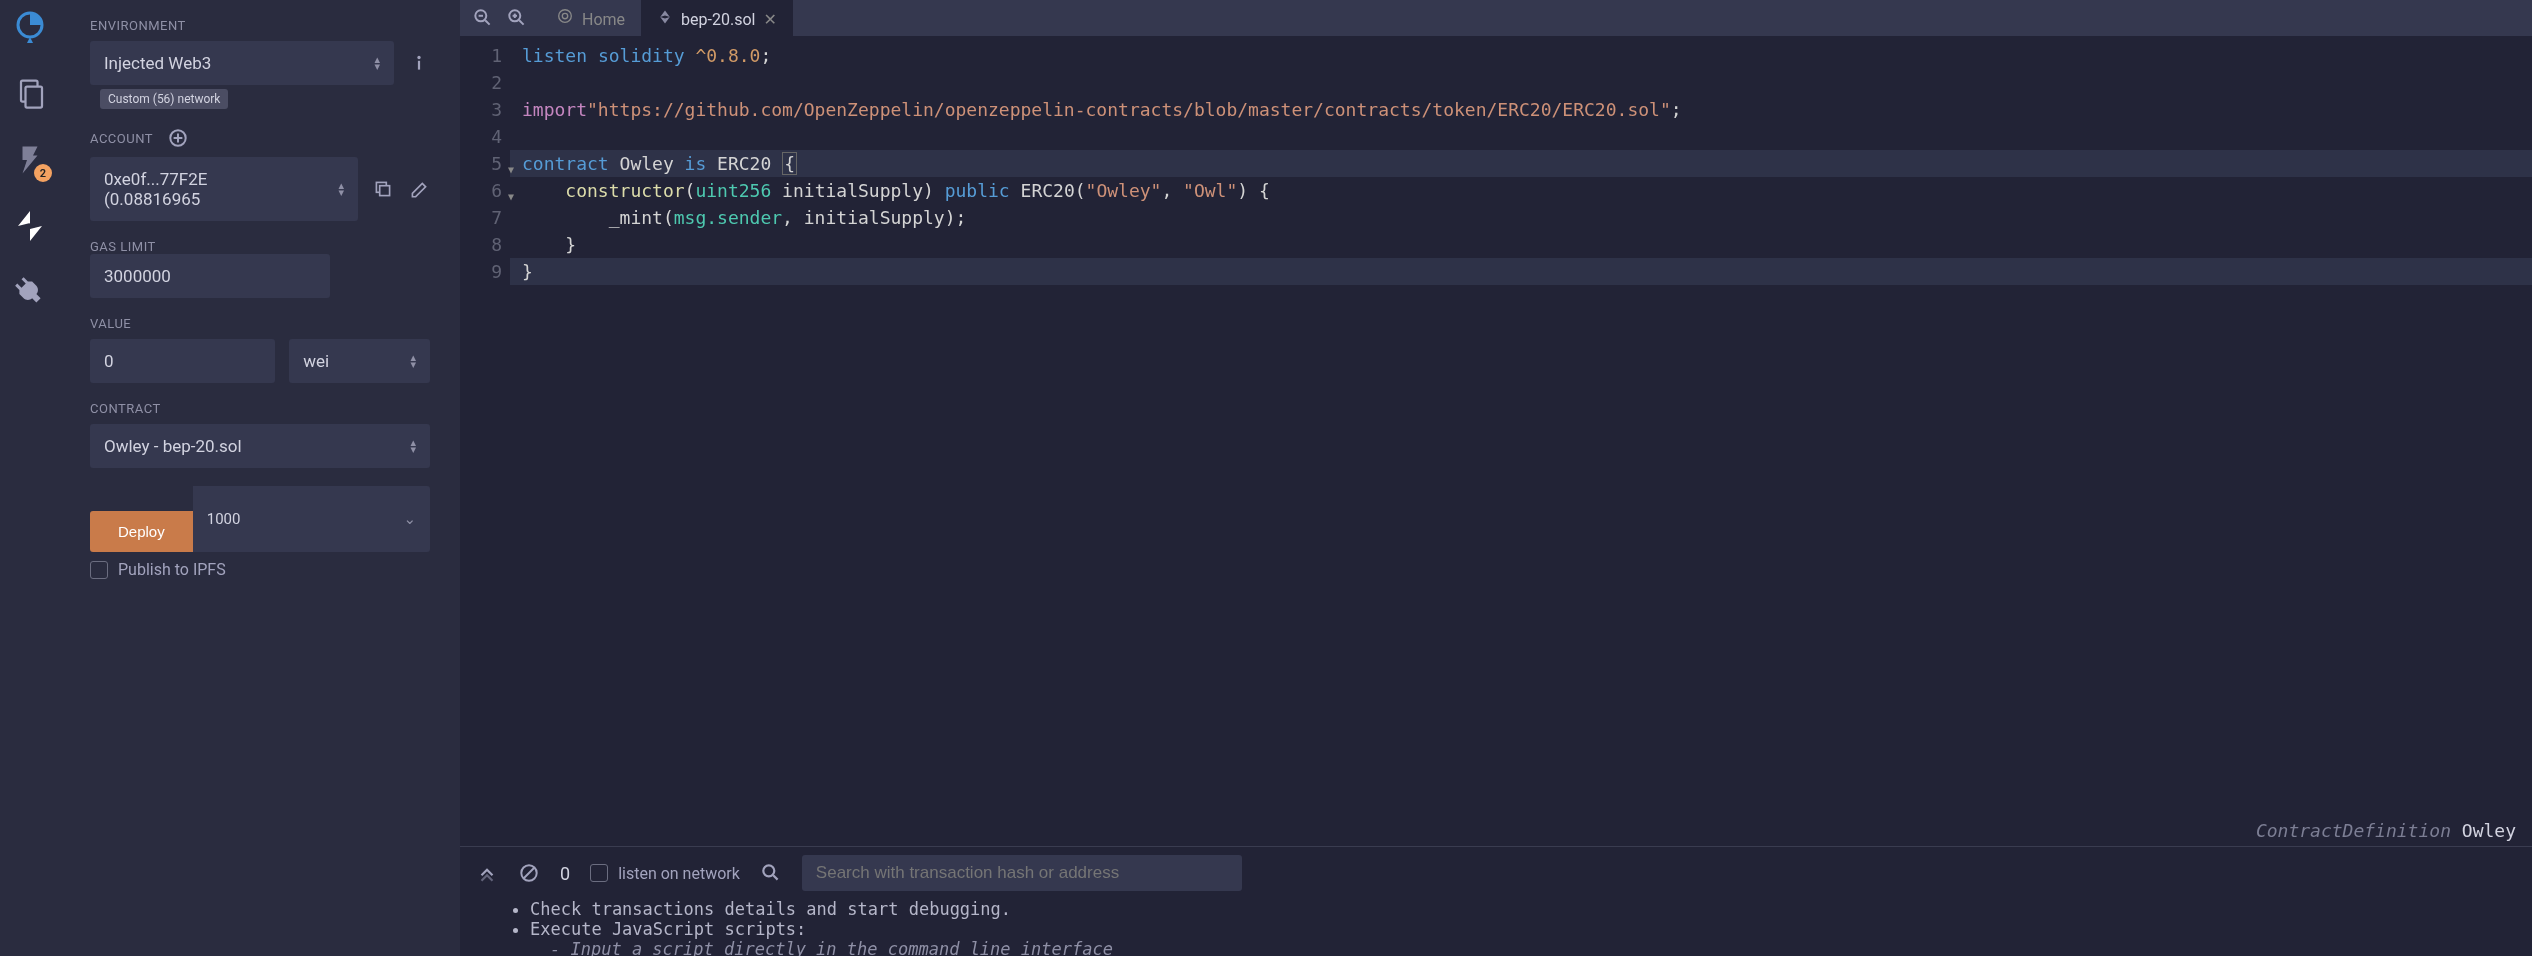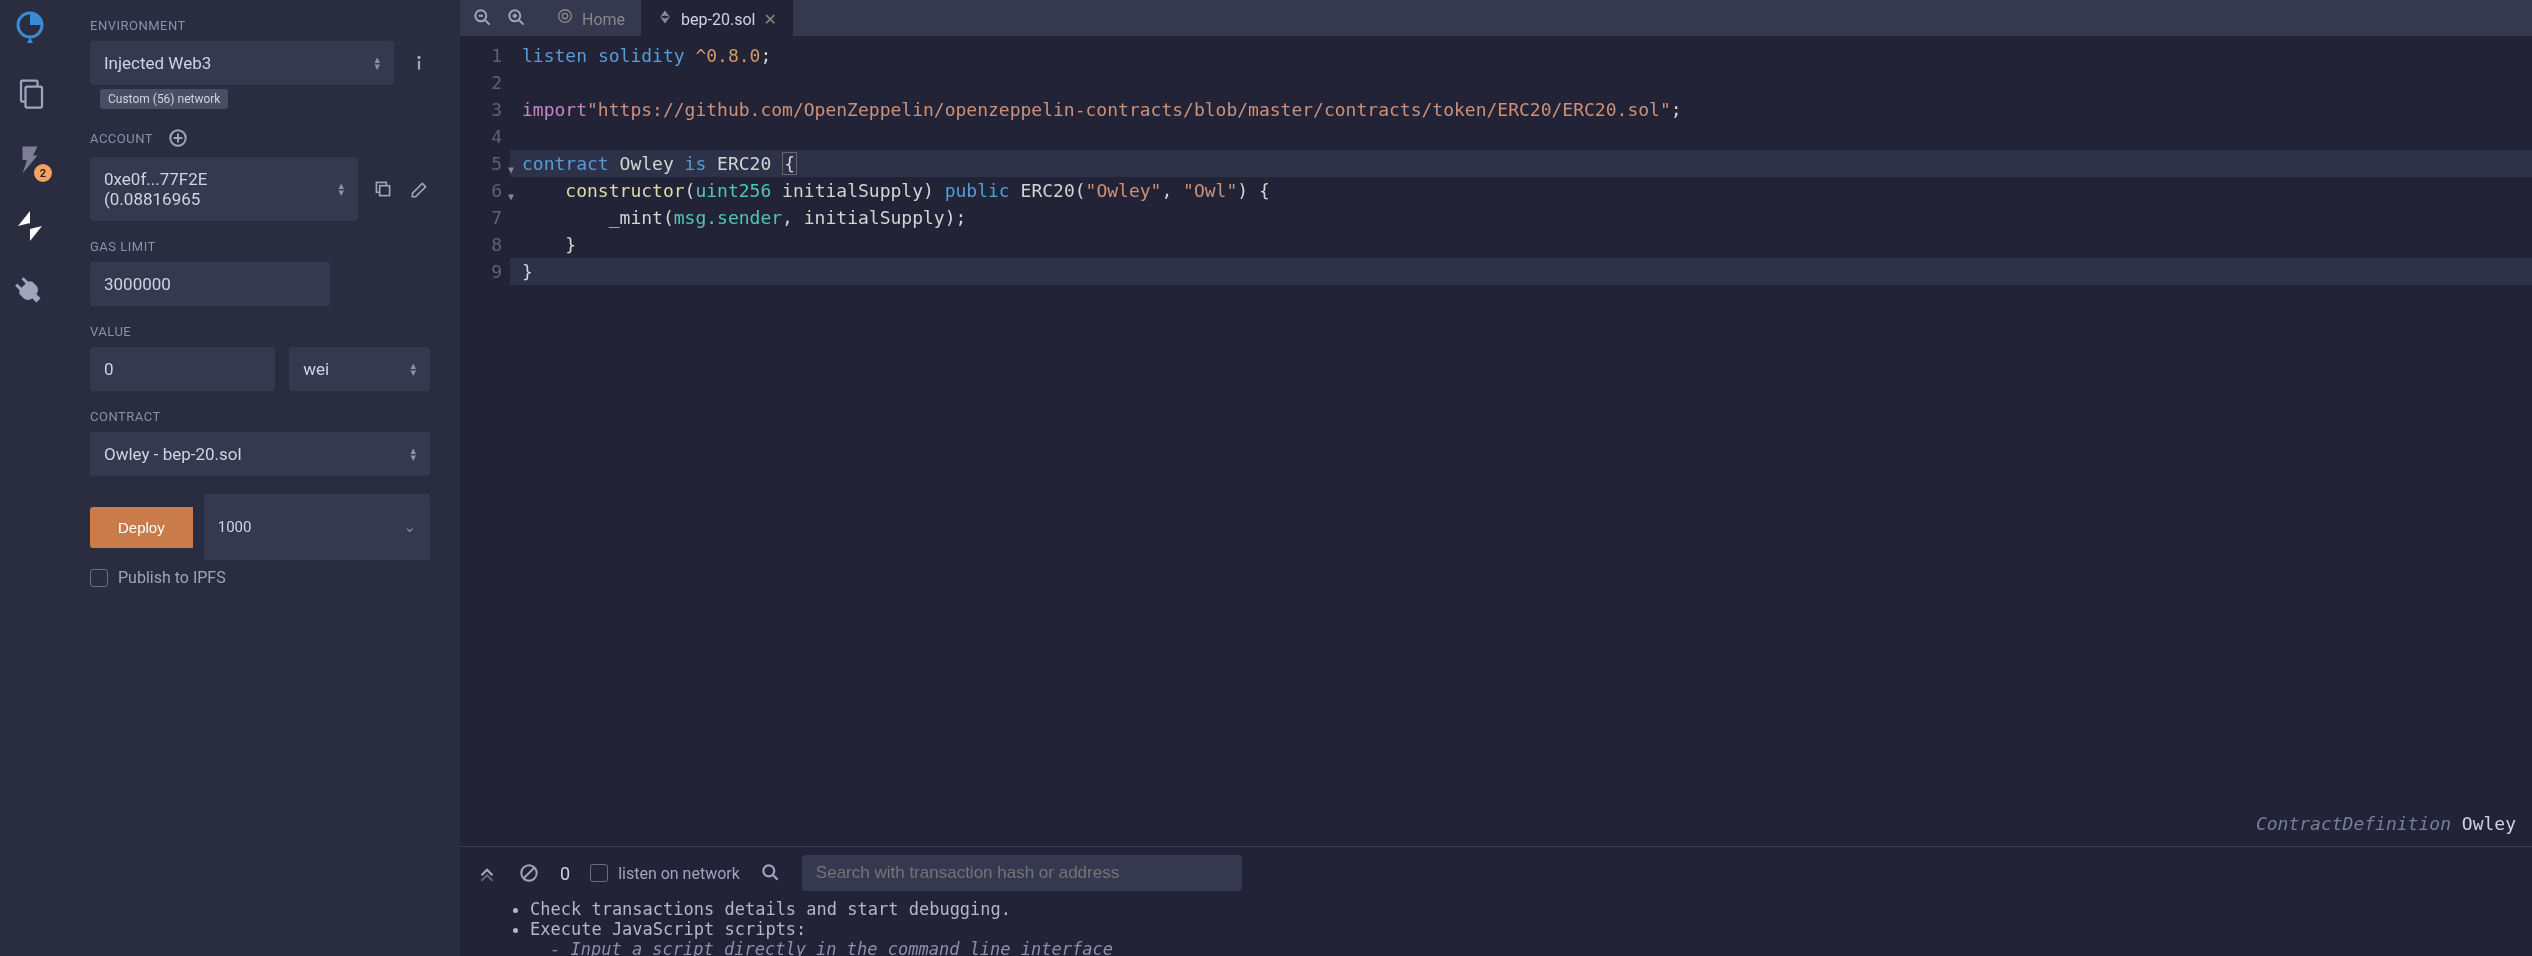--- a/index.html
+++ b/index.html
@@ -12,21 +12,21 @@
 .side-panel { width:400px; background:#2A2C3F; padding:18px 30px; display:flex; flex-direction:column; gap:18px; }
 .panel-header { display:flex; justify-content:space-between; align-items:center; }
 .panel-title { color:#eee; font-size:22px; font-weight:600; letter-spacing:0.5px; }
 .label { font-size:13px; color:#8f90a6; letter-spacing:0.5px; }
 .row { display:flex; align-items:center; gap:14px; }
 .select-box, .input-box { background:#35384F; color:#d2d3e0; border:none; padding:12px 14px; border-radius:3px; font-size:17px; display:flex; align-items:center; justify-content:space-between; }
 .select-box { position:relative; }
 .caret { font-size:11px; color:#8f90a6; display:flex; flex-direction:column; line-height:7px; }
 .pill { background:#4b4d63; color:#d2d3e0; font-size:12px; padding:3px 8px; border-radius:3px; display:inline-block; width:fit-content; margin-top:4px; margin-left:10px; }
 .icon-sm { width:22px; color:#a2a3bd; display:flex; align-items:center; justify-content:center; }
-.deploy-row { display:flex; gap:11px; align-items:center; }
+.deploy-row { display:flex; gap:0; align-items:flex-end; }
 .deploy-btn { background:#C97B4A; color:#fff; border:none; padding:12px 28px; font-size:15px; border-radius:3px 0 0 3px; }
 .param-box { background:#35384F; color:#d2d3e0; border:none; padding:24px 14px; font-size:15px; flex:1; border-radius:0 3px 3px 0; display:flex; justify-content:space-between; align-items:center; }
 .check-row { display:flex; align-items:center; gap:10px; margin-top:8px; }
 .checkbox { width:18px; height:18px; border:1px solid #6b6d80; border-radius:3px; }
 .main { flex:1; display:flex; flex-direction:column; }
 .toolbar { height:36px; background:#35384F; display:flex; align-items:center; }
 .tool-icons { display:flex; gap:12px; padding:0 12px; align-items:center; }
 .tab { padding:12px 16px; display:flex; align-items:flex-end; gap:8px; color:#b5b6c9; font-size:16px; }
 .tab.home { color:#888; }
 .tab.active { background:#222336; color:#d2d3e0; border-top:2px solid transparent; }
@@ -36,21 +36,21 @@
 .gutter .fold { font-size:10px; position:absolute; margin-left:6px; margin-top:6px; color:#888; }
 .code { flex:1; padding:6px 0 0 12px; line-height:27px; white-space:pre; }
 .hl { background:#2e3248; display:block; margin-left:-12px; padding-left:12px; width:calc(100% + 12px); }
 .kw { color:#569cd6; }
 .type { color:#4ec9b0; }
 .str { color:#ce9178; }
 .num { color:#d19a66; }
 .fn { color:#c586c0; }
 .id { color:#dcdcaa; }
 .plain { color:#d4d4d4; }
-.breadcrumb { position:absolute; bottom:12px; right:16px; font-style:italic; color:#7c7e94; font-size:18px; }
+.breadcrumb { position:absolute; bottom:5px; right:16px; font-style:italic; color:#7c7e94; font-size:18px; }
 .breadcrumb .name { font-style:normal; color:#d2d3e0; }
 .terminal { height:110px; border-top:1px solid #3a3c50; background:#222336; display:flex; flex-direction:column; }
 .term-bar { display:flex; align-items:center; gap:20px; padding:8px 16px; }
 .term-search { background:#35384F; border:none; color:#8f90a6; padding:8px 14px; font-size:17px; width:440px; border-radius:3px; }
 .term-body { padding:0 40px; font-family:'SF Mono',Monaco,Consolas,monospace; font-size:17px; color:#b5b6c9; }
 .term-body ul { list-style:disc; padding-left:30px; }
 .term-body .sub { font-style:italic; color:#8f90a6; padding-left:50px; }
 svg { width:100%; height:100%; }
 </style>
 </head>
@@ -134,21 +134,21 @@
         <div class="icon-sm">
             <svg viewBox="0 0 20 20" fill="none" stroke="#a2a3bd" stroke-width="1.5">
               <path d="M4 14 L4 17 L7 17 L16 8 L13 5 Z"></path>
             </svg>
           </div>
       </div>
     </div>
 
     <div>
       <div class="label">GAS LIMIT</div>
-      <div class="input-box" style="width:240px; margin-top:8px;">
+      <div class="input-box" style="width:240px; ">
         <span>3000000</span>
       </div>
     </div>
 
     <div>
       <div class="label">VALUE</div>
       <div class="row" style="margin-top:8px;">
         <div class="input-box" style="width:240px;">
           <span>0</span>
         </div>

